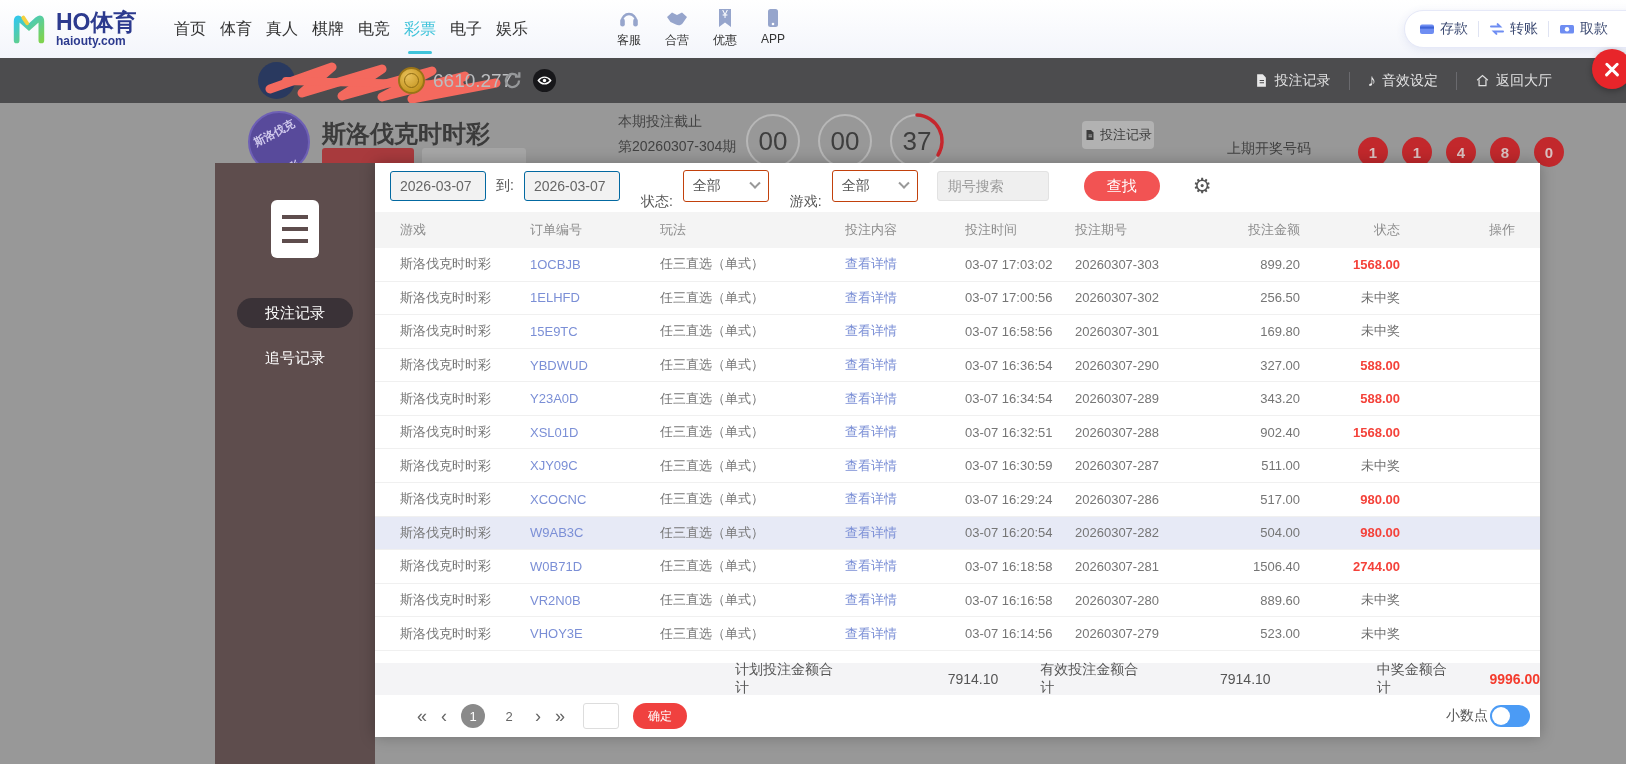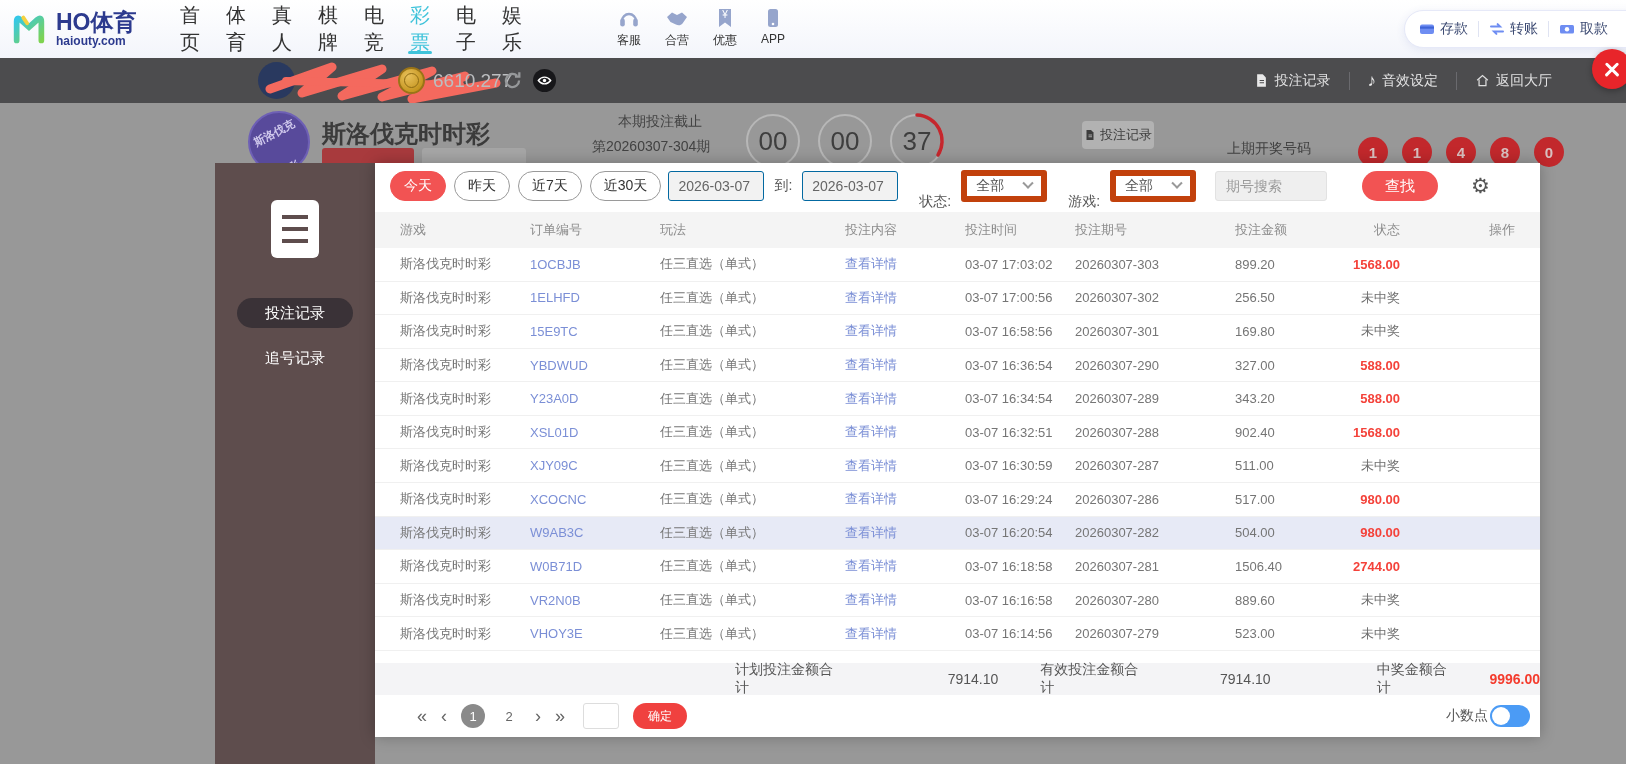--- a/index.html
+++ b/index.html
@@ -6,21 +6,21 @@
   html,body { background:#666; }
   body { font-family:"Liberation Sans","DejaVu Sans",sans-serif; }
   .screen { position:relative; width:1626px; height:764px; overflow:hidden; background:#4d7c0f; margin:0 auto; }
 
   
   .topnav { position:absolute; top:0; left:0; right:0; height:58px; background:linear-gradient(#ffffff,#f3f5fb); z-index:30; display:flex; align-items:center; }
   .logo { display:flex; align-items:center; gap:8px; margin-left:10px; width:150px; }
   .logo-title { font-size:23px; font-weight:bold; color:#2c3a8e; line-height:24px; }
   .logo-domain { font-size:12px; font-weight:bold; color:#2c3a8e; }
   .menu { display:flex; margin-left:14px; gap:14px; height:100%; align-items:center; }
-  .menu-item { position:relative; font-size:20px; color:#333; width:32px; text-align:center; cursor:pointer; height:100%; display:flex; align-items:center; justify-content:center; }
+  .menu-item { position:relative; font-size:16px; color:#333; width:32px; text-align:center; cursor:pointer; height:100%; display:flex; align-items:center; justify-content:center; }
   .menu-item.active { color:#3fc3da; }
   .menu-item .underline { display:none; position:absolute; bottom:4px; left:50%; transform:translateX(-50%); width:24px; height:3px; border-radius:2px; background:#3fc3da; }
   .menu-item.active .underline { display:block; }
   .quick-links { position:absolute; left:608px; top:6px; display:flex; gap:6px; }
   .quick { width:42px; display:flex; flex-direction:column; align-items:center; gap:2px; cursor:pointer; }
   .quick svg { width:24px; height:24px; }
   .q-label { font-size:12px; color:#333; }
   .wallet-pill { position:absolute; left:1404px; top:10px; height:38px; width:268px; border-radius:19px; background:#fff; border:1px solid #e6e9f8; box-shadow:0 2px 8px rgba(70,90,180,.10); display:flex; align-items:center; padding:0 14px; gap:10px; }
   .w-item { display:flex; align-items:center; gap:5px; font-size:14px; color:#3c4a72; cursor:pointer; white-space:nowrap; }
   .w-item svg { width:16px; height:16px; }
@@ -41,21 +41,21 @@
   .music-note { font-size:17px; color:#eee; }
 
   
   .game-area { position:absolute; top:103px; left:0; right:0; bottom:0; background:#989898; z-index:1; }
   .badge { position:absolute; left:248px; top:8px; width:62px; height:62px; border-radius:50%; background:#584a9b; border:2px solid #6e60b5; overflow:hidden; }
   .badge span { display:block; font-size:11px; font-weight:bold; color:#cfc8ec; transform:rotate(-14deg); text-align:center; margin-top:12px; line-height:14px; }
   .game-title { position:absolute; left:322px; top:15px; font-size:24px; font-weight:bold; color:#3b3b3b; }
   .btn-sliver-red { position:absolute; left:322px; top:45px; width:92px; height:30px; background:#a83a3d; border-radius:3px; }
   .btn-sliver-gray { position:absolute; left:422px; top:45px; width:104px; height:30px; background:#a6a6a6; border-radius:3px; }
   .deadline { position:absolute; left:618px; top:10px; font-size:14px; color:#424242; }
-  .period { position:absolute; left:592px; top:35px; font-size:14px; color:#424242; }
+  .period { position:absolute; left:618px; top:35px; font-size:14px; color:#424242; }
   .countdown { position:absolute; left:745px; top:10px; display:flex; gap:16px; }
   .cd { position:relative; width:56px; height:56px; }
   .cd .cd-num { position:absolute; inset:0; display:flex; align-items:center; justify-content:center; font-size:26px; color:#3e3e3e; }
   .cd .cd-arc { display:none; }
   .cd.arc .cd-arc { display:block; }
   .record-btn { position:absolute; left:1082px; top:18px; width:72px; height:28px; background:#b2b2b2; border-radius:4px; display:flex; align-items:center; justify-content:center; gap:4px; font-size:13px; color:#3d3d3d; cursor:pointer; }
   .last-draw-label { position:absolute; left:1227px; top:37px; font-size:14px; color:#414141; }
   .balls { position:absolute; left:1358px; top:34px; display:flex; gap:14px; }
   .ball { width:30px; height:30px; border-radius:50%; background:#c2282c; display:flex; align-items:center; justify-content:center; font-size:15px; font-weight:bold; color:#d9c0c0; }
   .close-btn { position:absolute; left:1592px; top:49px; width:40px; height:40px; border-radius:50%; background:#e8252a; z-index:60; cursor:pointer; box-shadow:0 2px 6px rgba(0,0,0,.3); }
@@ -72,35 +72,35 @@
   .side-item.active { background:#3a3237; border-radius:16px; }
 
   
   .modal { position:absolute; left:375px; top:163px; width:1165px; height:574px; background:#fff; z-index:50; display:flex; flex-direction:column; box-shadow:0 0 14px rgba(0,0,0,.25); }
   .filters { display:flex; align-items:center; padding:7px 0 0 15px; height:39px; gap:7px; }
   .pill { height:30px; padding:0 13px; border-radius:16px; font-size:14px; display:flex; align-items:center; background:#fff; border:1px solid #9a9a9a; color:#333; cursor:pointer; white-space:nowrap; }
   .pill.active { background:#f25353; border-color:#f25353; color:#fff; }
   .date-input { width:96px; height:30px; background:#f2f2f2; border:1px solid #0369a1; border-radius:3px; color:#666; font-size:14px; padding:0 9px; font-family:inherit; }
   .f-label { font-size:14px; color:#555; margin:0 3px; white-space:nowrap; }
   .f-label.gap { margin-left:14px;margin-top:32px; }
-  .select { width:86px; height:32px; border:6px solid #c2410c; border-radius:3px; background:#fff; display:flex; align-items:center; justify-content:space-between; padding:0 9px; font-size:14px; color:#555; cursor:pointer; }
+  .select { width:86px; height:32px; border:1px solid #c2410c; border-radius:3px; background:#fff; display:flex; align-items:center; justify-content:space-between; padding:0 9px; font-size:14px; color:#555; cursor:pointer; }
   .chev { width:8px; height:8px; border-right:2px solid #999; border-bottom:2px solid #999; transform:rotate(45deg) translate(-2px,-2px); }
   .search-input { width:112px; height:30px; background:#efefef; border:1px solid #e2e2e2; border-radius:3px; font-size:14px; color:#666; padding:0 10px; margin-left:12px; font-family:inherit; }
   .search-input::placeholder { color:#9a9a9a; }
   .search-btn { width:76px; height:30px; border-radius:16px; background:#f25353; color:#fff; border:none; font-size:15px; margin-left:28px; cursor:pointer; font-family:inherit; }
   .gear { margin-left:26px; font-size:21px; color:#555; cursor:pointer; }
   .gear::before { content:"\2699"; }
 
   
   .thead { margin-top:10px; height:36px; background:#f4f4f4; display:flex; align-items:center; font-size:13px; color:#8c8c8c; padding-left:25px; }
   .rows { height:403px; display:flex; flex-direction:column; }
   .tr { flex:1; display:flex; align-items:center; font-size:13px; color:#757575; padding-left:25px; border-bottom:1px solid #f0f0f0; }
   .tr.highlight { background:#e7eaf6; }
   .c1{width:130px;} .c2{width:130px;} .c3{width:185px;} .c4{width:120px;} .c5{width:110px;} .c6{width:160px;}
-  .c7{width:65px; text-align:left;} .c8{width:100px; text-align:right;} .c9{width:115px; text-align:right;}
+  .c7{width:65px; text-align:right;} .c8{width:100px; text-align:right;} .c9{width:115px; text-align:right;}
   .link-blue { color:#7b8fd6; cursor:pointer; }
   .tr .c8 { color:#6f6f6f; }
   .tr.win .c8 { color:#f4423a; font-weight:bold; }
 
   
   .totals { height:32px; margin-top:12px; background:#f4f4f6; display:flex; align-items:center; font-size:14px; color:#555; }
   .t-l1{margin-left:360px;} .t-v1{margin-left:105px;} .t-l2{margin-left:42px;} .t-v2{margin-left:72px;} .t-l3{margin-left:106px;} .t-v3{margin-left:32px; color:#f43b2d; font-weight:bold;}
 
   
   .pagebar { height:42px; display:flex; align-items:center; padding:0 10px 0 42px; gap:14px; }
@@ -329,27 +329,20 @@
       </div>
     <div class="side-items">
 
     <div class="side-item active">投注记录</div>
         <div class="side-item">追号记录</div>
       </div>
   </aside>
 
   <section class="modal">
     <div class="filters">
-      <div style="display:flex;gap:8px;">
-
-      <div class="pill active">今天</div>
-          <div class="pill">昨天</div>
-          <div class="pill">近7天</div>
-          <div class="pill">近30天</div>
-        </div>
       <input class="date-input" value="2026-03-07" style="">
       <span class="f-label">到:</span>
       <input class="date-input" value="2026-03-07" style="">
       <span class="f-label gap">状态:</span>
       <div class="select">
         <span>全部</span>
         <i class="chev"></i>
       </div>
       <span class="f-label gap">游戏:</span>
       <div class="select">

